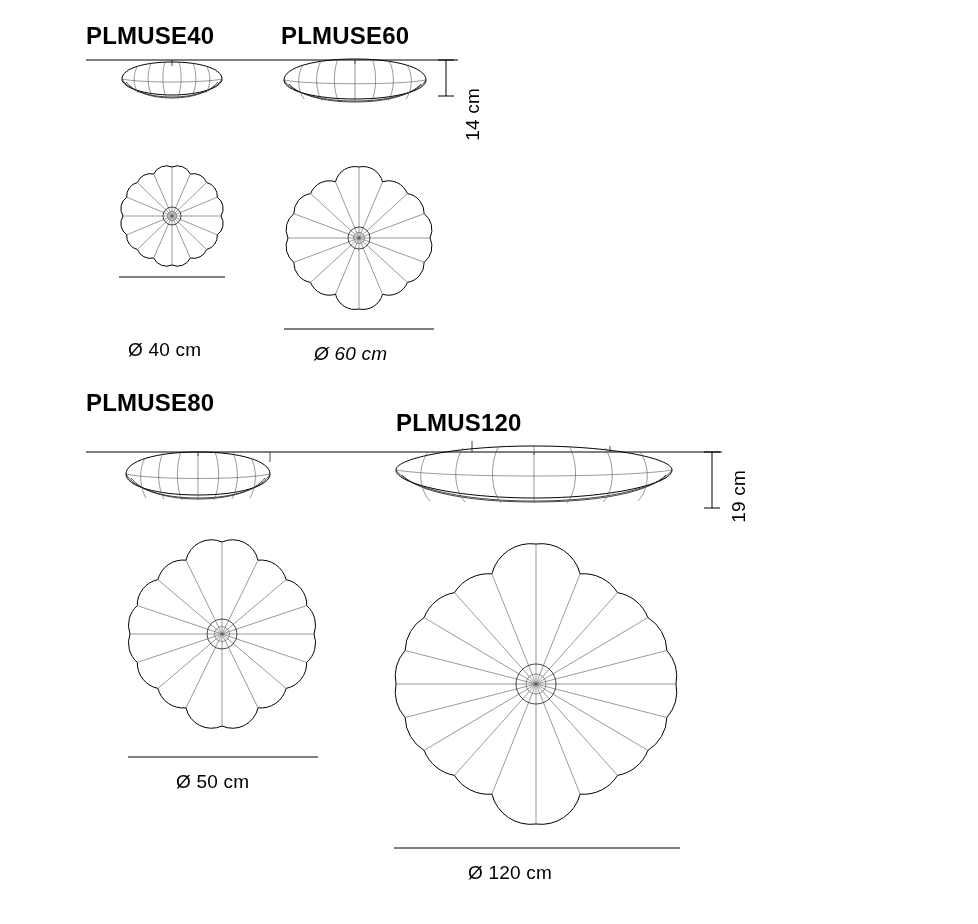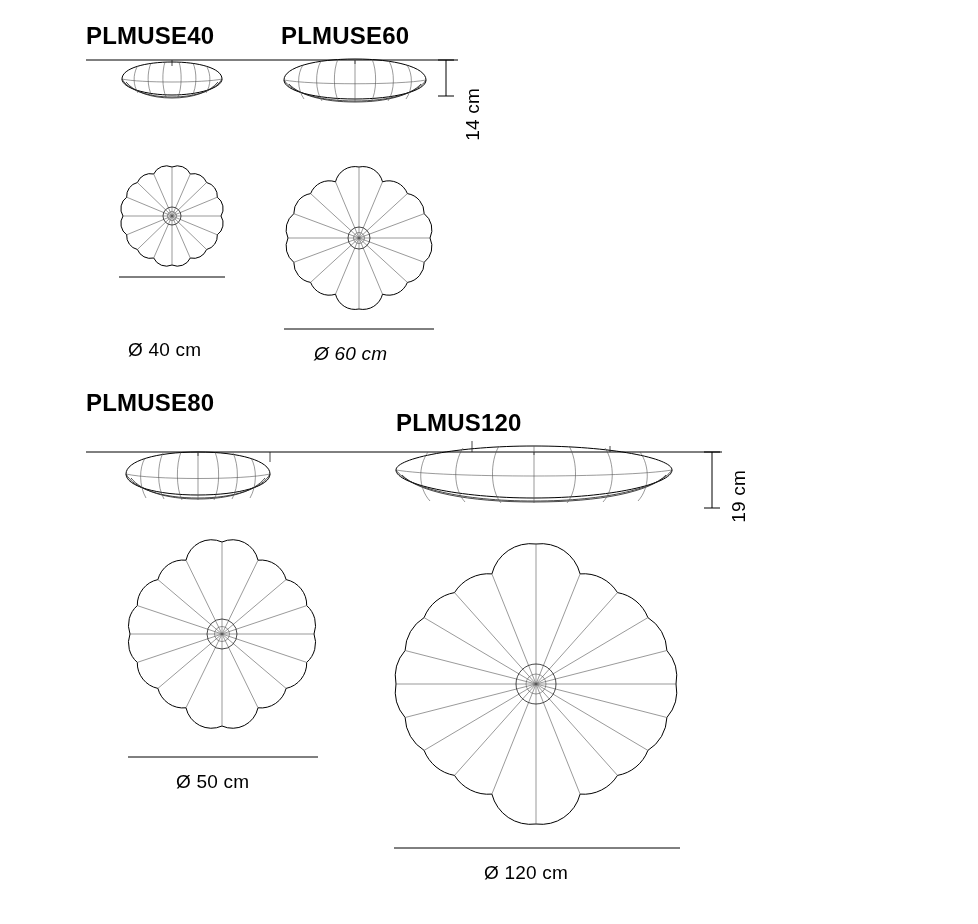--- a/index.html
+++ b/index.html
@@ -75,21 +75,21 @@
   <div class="dim-label" style="left:314px; top:343px;font-style:italic;">Ø 60 cm</div>
 
   <div class="model-label" style="left:86px; top:389px;">PLMUSE80</div>
 
   <div class="model-label" style="left:396px; top:409px;">PLMUS120</div>
 
   <div class="dim-label vertical" style="left:728px; top:470px;">19 cm</div>
 
   <div class="dim-label" style="left:176px; top:771px;">Ø 50 cm</div>
 
-  <div class="dim-label" style="left:484px; top:862px;">Ø 120 cm</div>
+  <div class="dim-label" style="left:468px; top:862px;">Ø 120 cm</div>
 
   <svg width="978" height="924" viewBox="0 0 978 924">
 
     <g>
       <line class="ln" x1="86" y1="60" x2="458" y2="60"></line>
     </g>
 
     <g>
       <line class="ln" x1="446" y1="60" x2="446" y2="96"></line>
       <line class="ln" x1="438" y1="60" x2="454" y2="60"></line>

